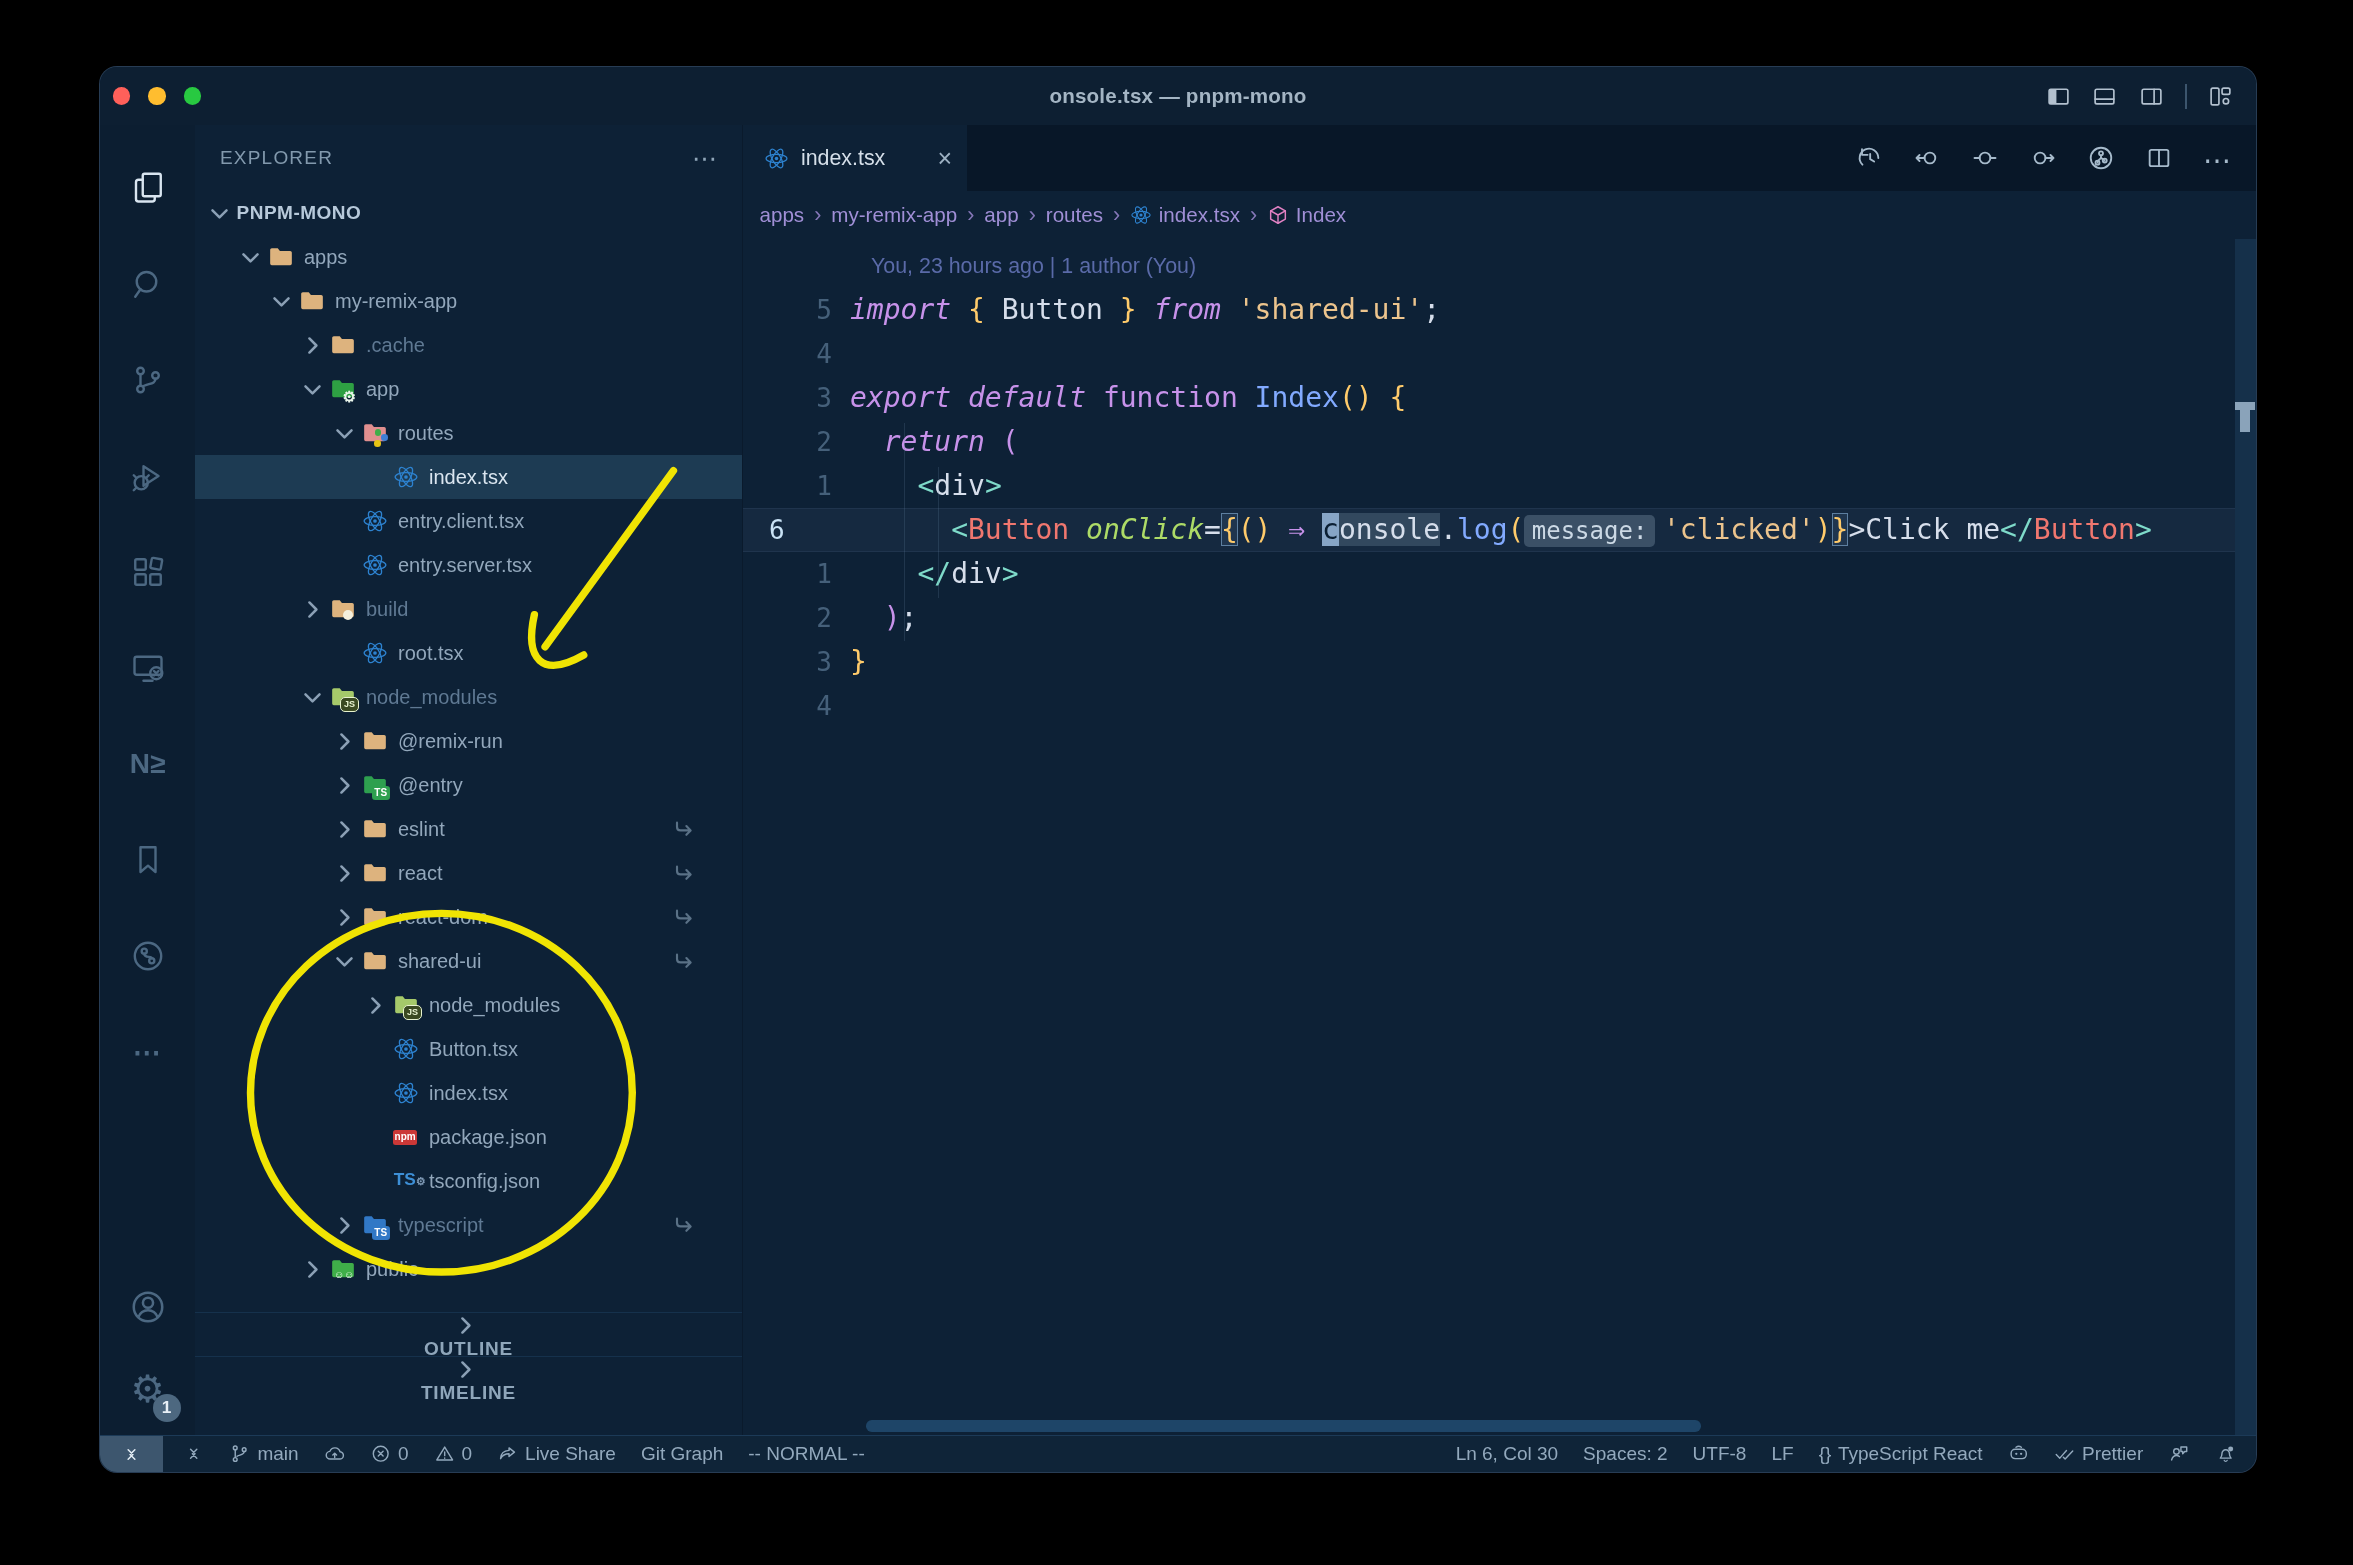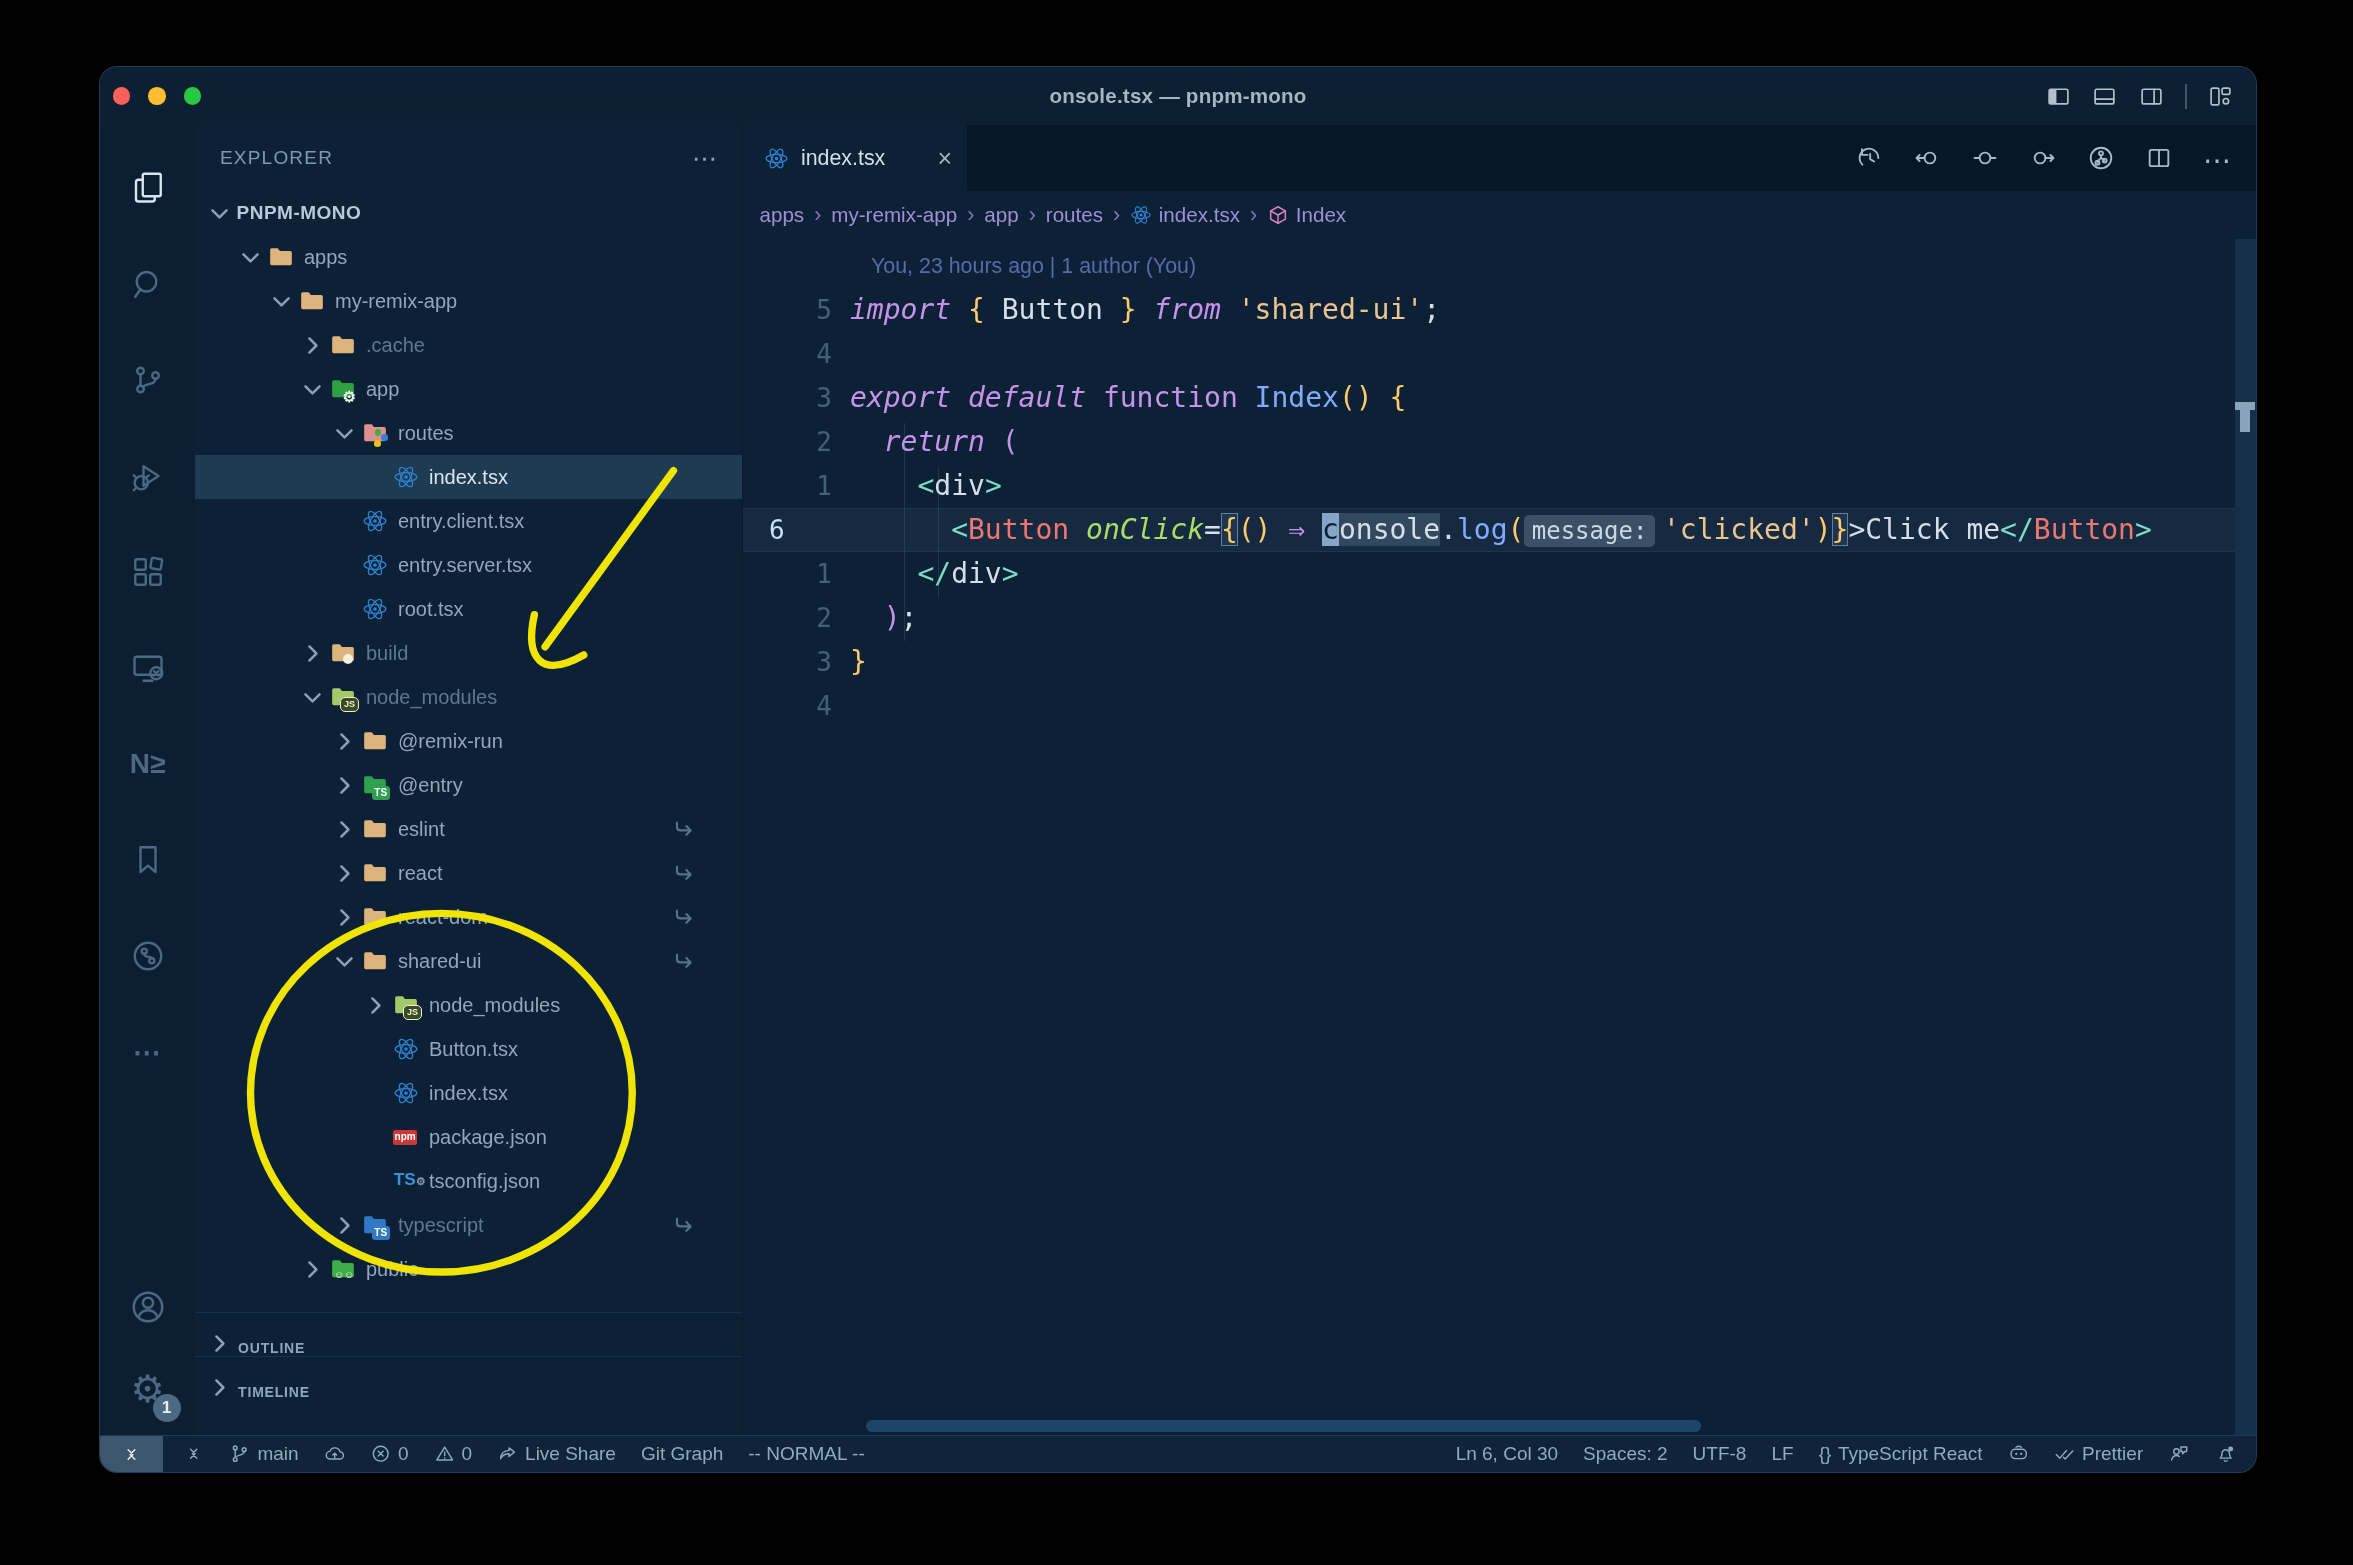--- a/index.html
+++ b/index.html
@@ -46,21 +46,21 @@
   .tree { flex:0 0 auto; }
   .trow { height:44px; display:flex; align-items:center; position:relative; color:#92a7bb; font-size:20px; }
   .trow.dim { color:#5f7993; }
   .trow.selected { background:#1d3b53; color:#dbe6f0; }
   .trow.rootrow { color:#b7c9da; font-weight:bold; font-size:19px; letter-spacing:0.5px; }
   .chev { width:25px; height:25px; flex:0 0 25px; color:#8ba0b5; margin-right:5px; }
   .chev.none { visibility:hidden; }
   .ticon { width:26px; height:26px; flex:0 0 26px; margin-right:10px; position:relative; }
   .symarrow { position:absolute; right:48px; width:21.4px; height:21.4px; color:#5a7186; }
   .sb-sections { margin-top:21.4px; }
-  .sb-section { height:44px; border-top:0.8px solid #15314c; display:flex; align-items:flex-end; padding:0 11.5px; color:#8fa6ba; font-weight:bold; font-size:14px; letter-spacing:0.8px; }
+  .sb-section { height:44px; border-top:0.8px solid #15314c; display:flex; align-items:center; padding:0 11.5px; color:#8fa6ba; font-weight:bold; font-size:19px; letter-spacing:0.8px;flex-direction:column; }
   .sb-section .chev { margin-right:6.6px; }
 
   
   .fold { position:absolute; inset:0; }
   .fbadge { position:absolute; font-weight:bold; border-radius:3.3px; line-height:1; }
 
   
   .editorcol { flex:1; display:flex; flex-direction:column; min-width:0; border-left:0.8px solid #0a1a2c; }
   .tabstrip { height:66px; flex:0 0 66px; background:#081728; display:flex; align-items:center; }
   .tab { width:224px; height:66px; background:#0d2136; display:flex; align-items:center; padding:0 15px 0 21.4px; gap:11.5px; }
@@ -398,51 +398,51 @@
               <span class="ticon">
                 <svg viewBox="0 0 24 24" fill="none" stroke="#2d82cf" stroke-width="1.2">
                   <ellipse cx="12" cy="12" rx="10" ry="4"></ellipse>
                   <ellipse cx="12" cy="12" rx="10" ry="4" transform="rotate(60 12 12)"></ellipse>
                   <ellipse cx="12" cy="12" rx="10" ry="4" transform="rotate(120 12 12)"></ellipse>
                   <circle cx="12" cy="12" r="1.7" fill="#2d82cf" stroke="none"></circle>
                 </svg>
               </span>
               <span>entry.server.tsx</span>
             </div>
+            <div class="trow dim" style="padding-left: 105px;">
+              <span class="chev">
+                <svg viewBox="0 0 16 16" fill="none" stroke="currentColor" stroke-width="1.6" stroke-linecap="round" stroke-linejoin="round">
+                  <path d="M6 3.5L10.5 8 6 12.5"></path>
+                </svg>
+              </span>
+              <span class="ticon">
+                <span class="fold">
+                  <svg viewBox="0 0 24 24">
+                    <path d="M2 5.5C2 4.7 2.7 4 3.5 4H9l2 2.5h9.5c.8 0 1.5.7 1.5 1.5v10c0 .8-.7 1.5-1.5 1.5h-17C2.7 19.5 2 18.8 2 18V5.5z" fill="#ddb37e"></path>
+                  </svg>
+                  <span class="fbadge" style="right:-3.3px;bottom:-1.6px;background:#f5f0dd;color:#fff;font-size:10.7px;padding:1.6px 2.5px;width:10px;height:10px;border-radius:50%;right:3.3px;bottom:1.6px;"></span>
+                </span>
+              </span>
+              <span>build</span>
+            </div>
             <div class="trow" style="padding-left: 137px;">
               <span class="chev none">
                 <svg viewBox="0 0 16 16" fill="none" stroke="currentColor" stroke-width="1.6" stroke-linecap="round" stroke-linejoin="round">
                   <path d="M6 3.5L10.5 8 6 12.5"></path>
                 </svg>
               </span>
               <span class="ticon">
                 <svg viewBox="0 0 24 24" fill="none" stroke="#2d82cf" stroke-width="1.2">
                   <ellipse cx="12" cy="12" rx="10" ry="4"></ellipse>
                   <ellipse cx="12" cy="12" rx="10" ry="4" transform="rotate(60 12 12)"></ellipse>
                   <ellipse cx="12" cy="12" rx="10" ry="4" transform="rotate(120 12 12)"></ellipse>
                   <circle cx="12" cy="12" r="1.7" fill="#2d82cf" stroke="none"></circle>
                 </svg>
               </span>
               <span>root.tsx</span>
-            </div>
-            <div class="trow dim" style="padding-left: 105px;">
-              <span class="chev">
-                <svg viewBox="0 0 16 16" fill="none" stroke="currentColor" stroke-width="1.6" stroke-linecap="round" stroke-linejoin="round">
-                  <path d="M6 3.5L10.5 8 6 12.5"></path>
-                </svg>
-              </span>
-              <span class="ticon">
-                <span class="fold">
-                  <svg viewBox="0 0 24 24">
-                    <path d="M2 5.5C2 4.7 2.7 4 3.5 4H9l2 2.5h9.5c.8 0 1.5.7 1.5 1.5v10c0 .8-.7 1.5-1.5 1.5h-17C2.7 19.5 2 18.8 2 18V5.5z" fill="#ddb37e"></path>
-                  </svg>
-                  <span class="fbadge" style="right:-3.3px;bottom:-1.6px;background:#f5f0dd;color:#fff;font-size:10.7px;padding:1.6px 2.5px;width:10px;height:10px;border-radius:50%;right:3.3px;bottom:1.6px;"></span>
-                </span>
-              </span>
-              <span>build</span>
             </div>
             <div class="trow dim" style="padding-left: 105px;">
               <span class="chev">
                 <svg viewBox="0 0 16 16" fill="none" stroke="currentColor" stroke-width="1.6" stroke-linecap="round" stroke-linejoin="round">
                   <path d="M3.5 6l4.5 4.5L12.5 6"></path>
                 </svg>
               </span>
               <span class="ticon">
                 <span class="fold">
                   <svg viewBox="0 0 24 24">

